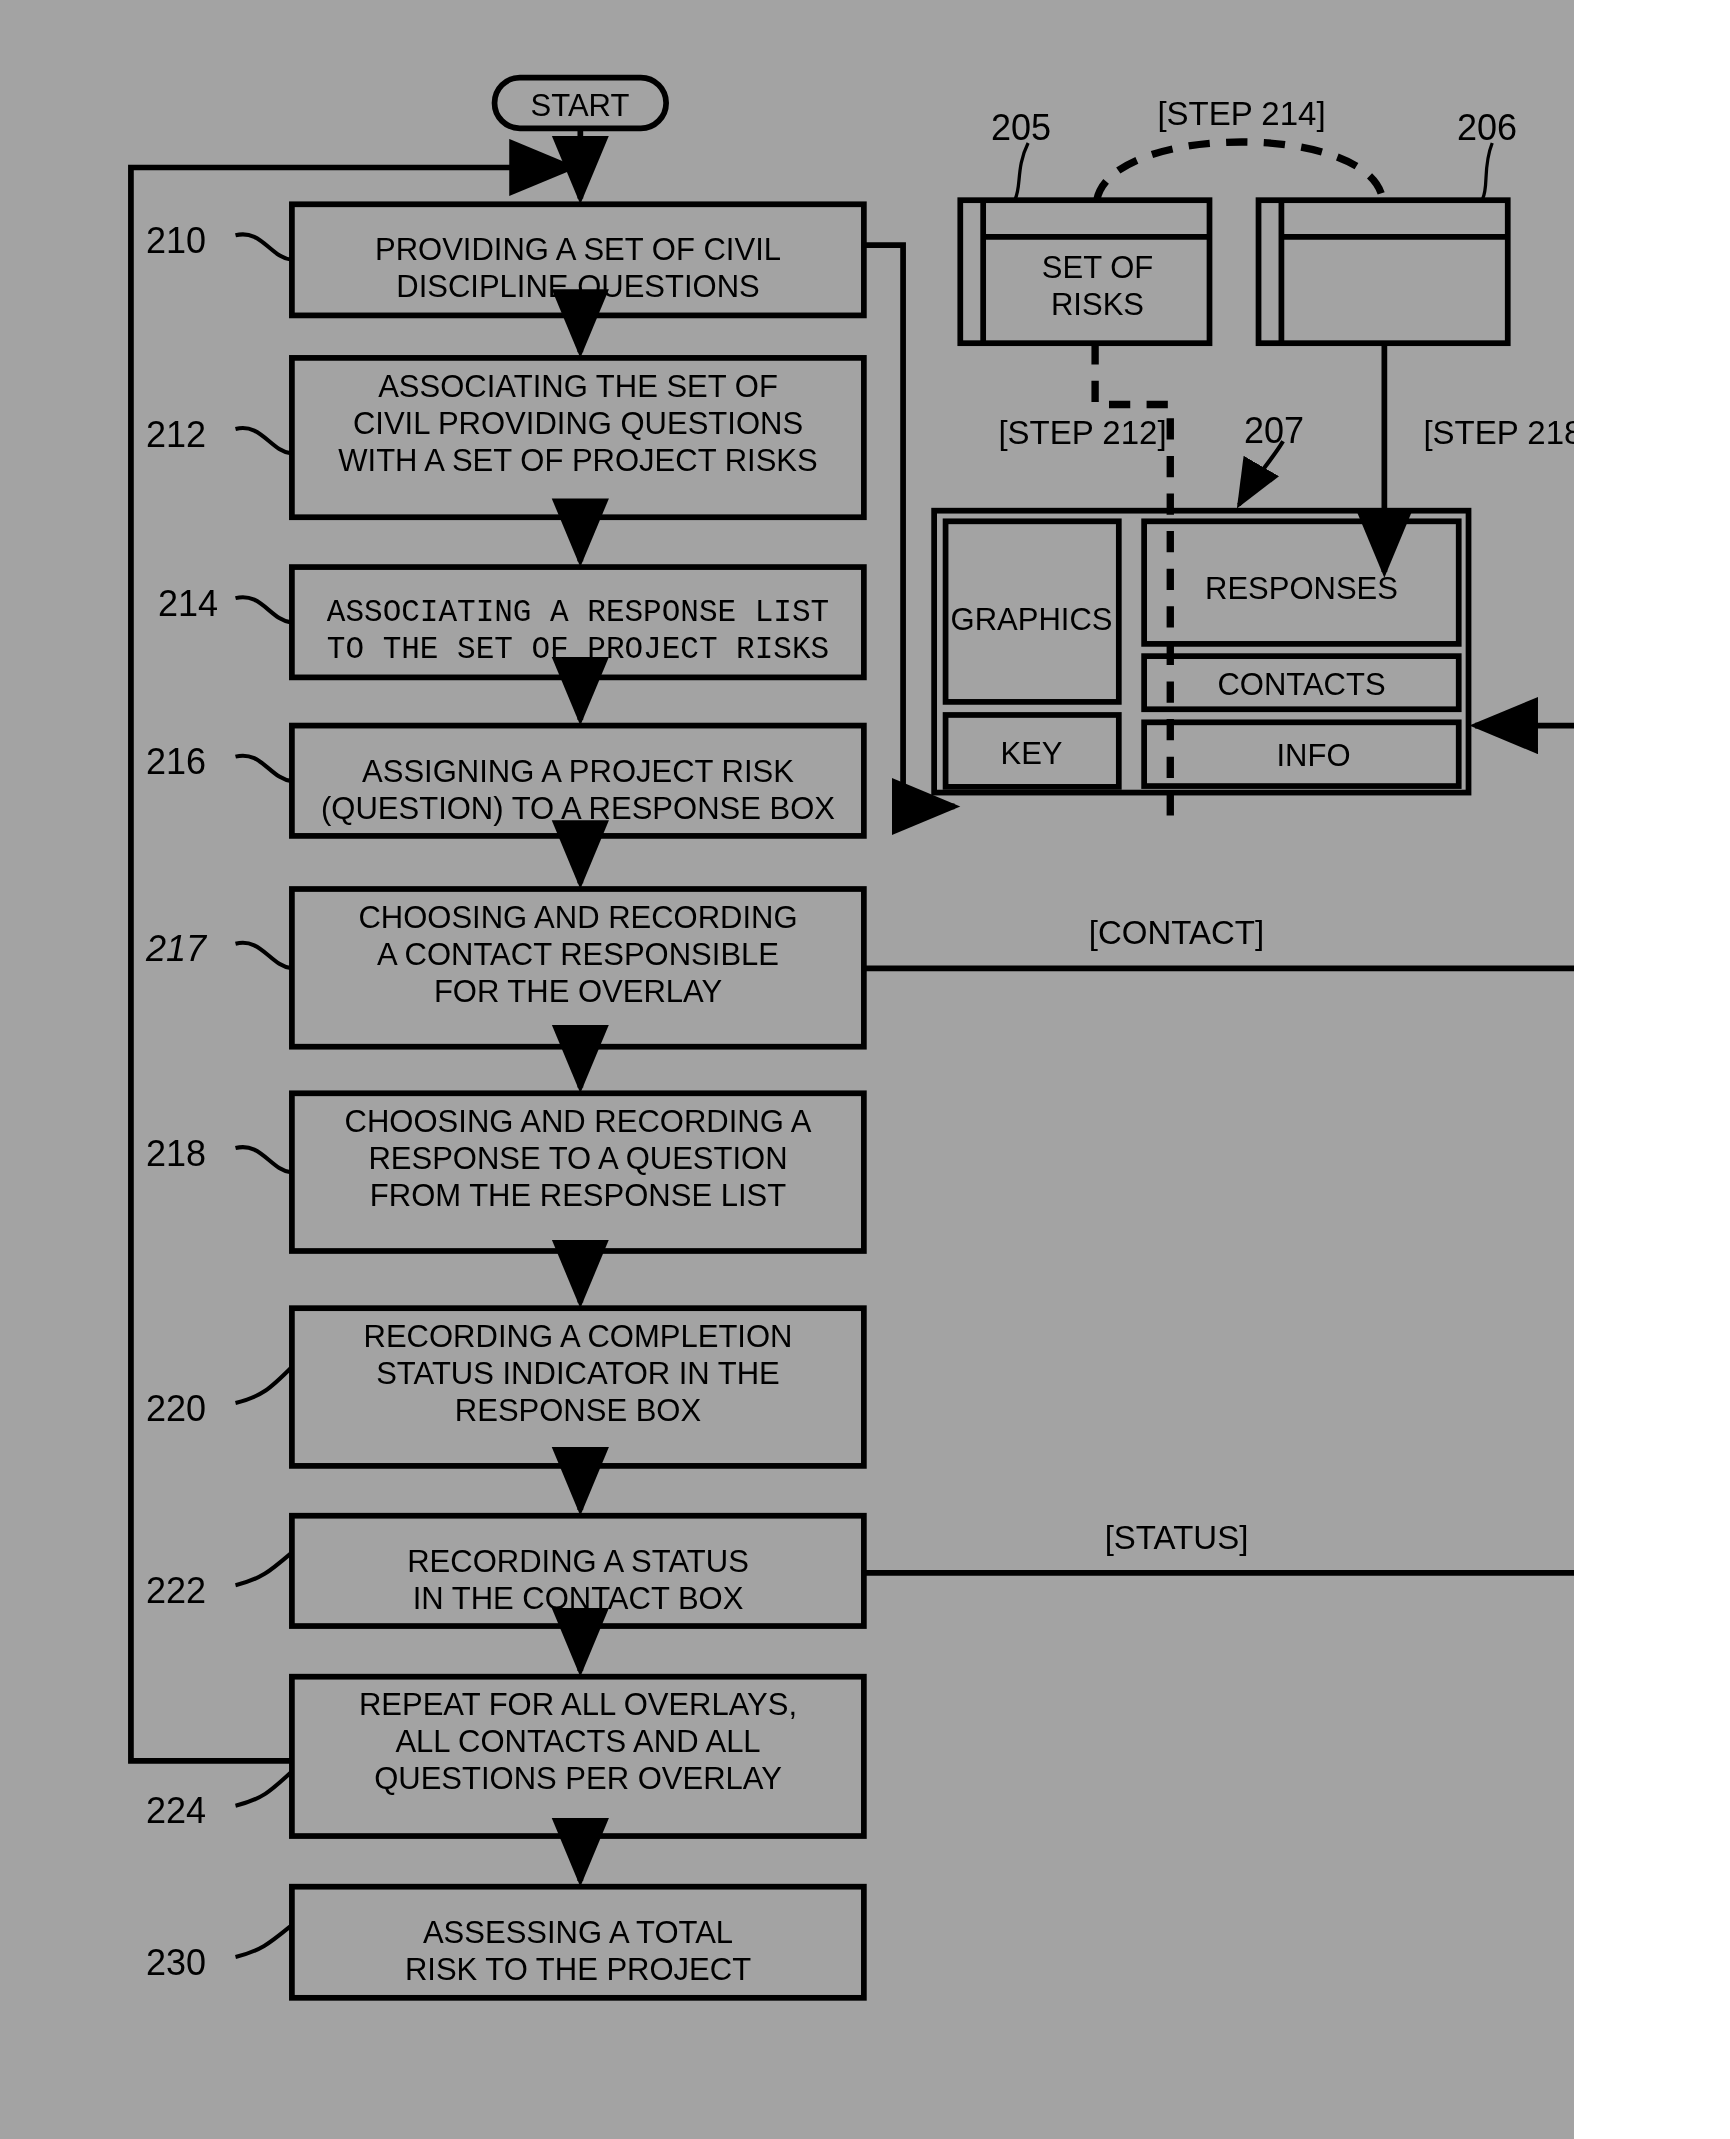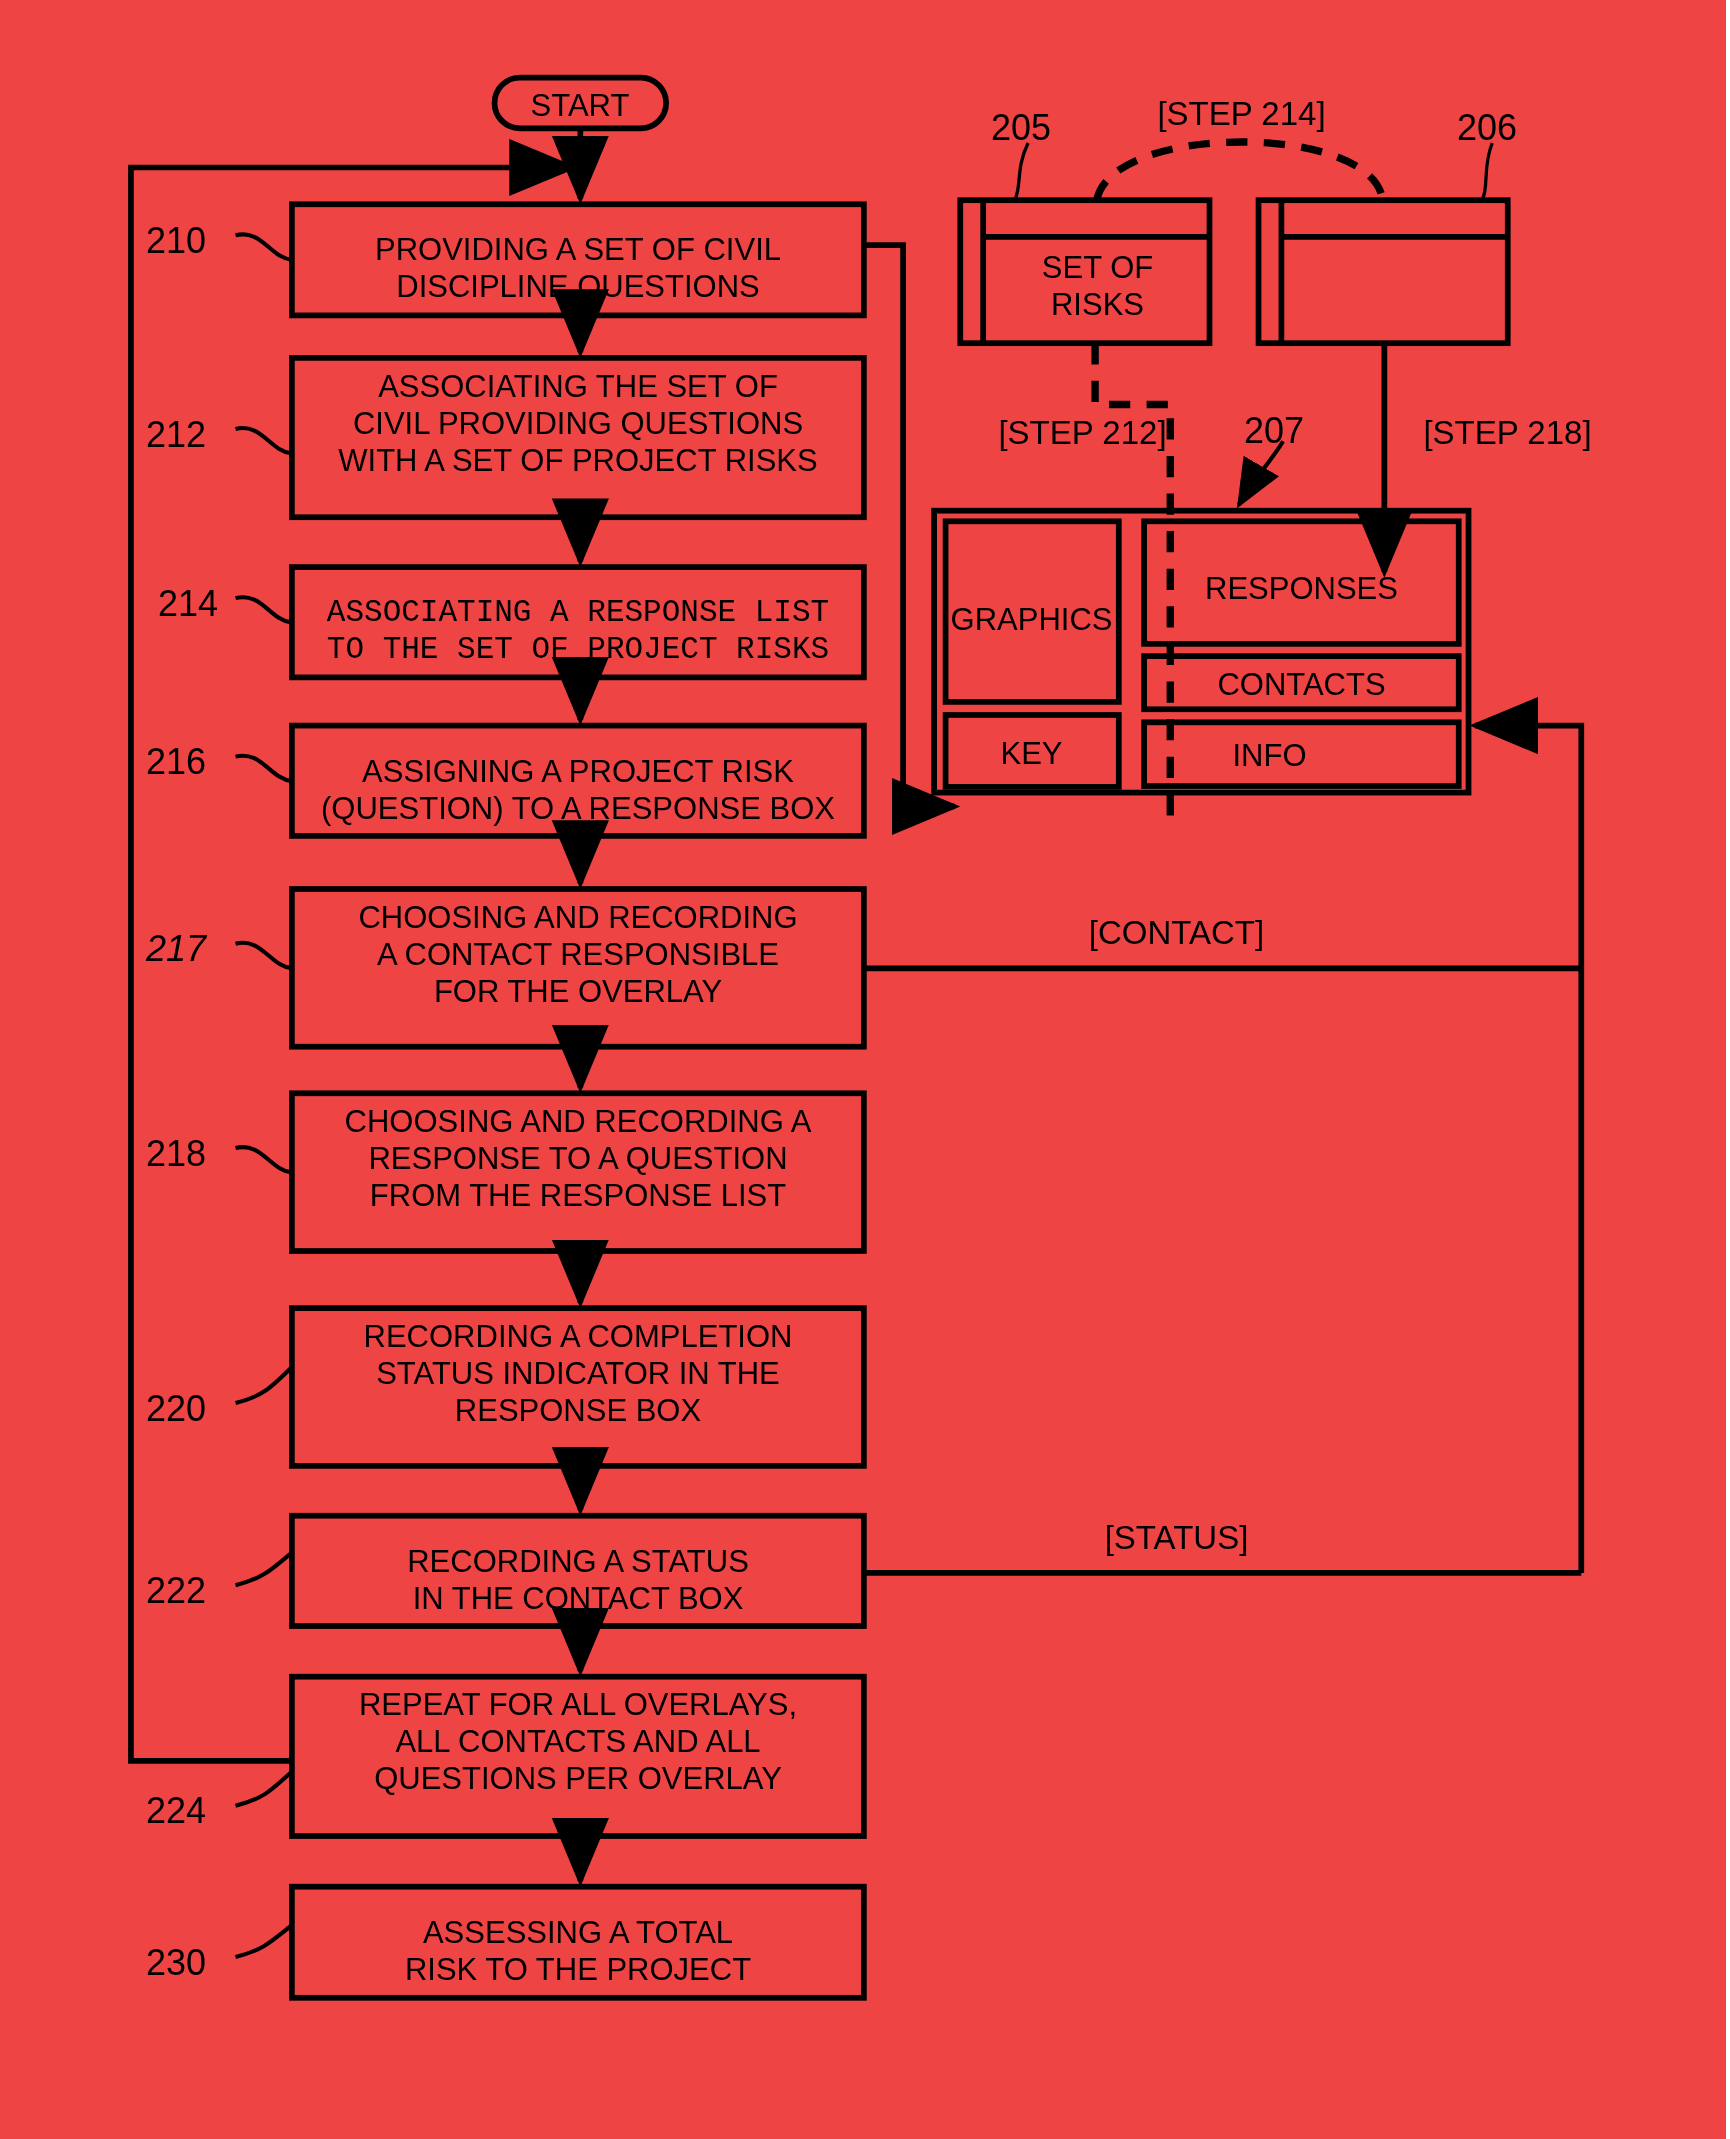--- a/index.html
+++ b/index.html
@@ -1,17 +1,17 @@
 <!DOCTYPE html>
 <html style="font-size:13px"><head>
 <meta charset="utf-8">
 <style>
   html,body{margin:0;padding:0;background:#fff;}
   body{width:1731px;height:2140px;font-family:"Liberation Sans",sans-serif;color:#000;}
-  #stage{position:relative;width:1726px;height:2140px;overflow:hidden;background:#ef4444;}
+  #stage{position:relative;width:1574px;height:2140px;overflow:hidden;background:#a3a3a3;}
   #svgroot{position:absolute;left:0;top:0;width:1731px;height:2140px;}
   .txt{position:absolute;text-align:center;font-family:"Liberation Sans",sans-serif;
        color:#000;line-height:1.20;white-space:pre-line;}
   .boxtxt{font-size:31px;letter-spacing:0px;}
   .numtxt{font-size:36px;}
   .taglabel{font-size:33px;}
   .smallbox{font-size:31px;}
 </style>
 </head>
 <body>
@@ -156,16 +156,16 @@
   <div class="txt taglabel" style="left:1389px;top:413px;width:237px;">[STEP 218]</div>
   <div class="txt taglabel" style="left:1013px;top:913px;width:327px;">[CONTACT]</div>
   <div class="txt taglabel" style="left:1013px;top:1518px;width:327px;">[STATUS]</div>
 
   <div class="txt numtxt" style="left:1217px;top:409px;width:114px;">207</div>
 
   <div class="txt smallbox" style="left:945px;top:601px;width:173px;">GRAPHICS</div>
   <div class="txt smallbox" style="left:945px;top:735px;width:173px;">KEY</div>
   <div class="txt smallbox" style="left:1144px;top:570px;width:315px;">RESPONSES</div>
   <div class="txt smallbox" style="left:1144px;top:666px;width:315px;">CONTACTS</div>
-  <div class="txt smallbox" style="left:1112px;top:737px;width:315px;">INFO</div>
+  <div class="txt smallbox" style="left:1156px;top:737px;width:315px;">INFO</div>
 
 </div>
 
 
 </body></html>

